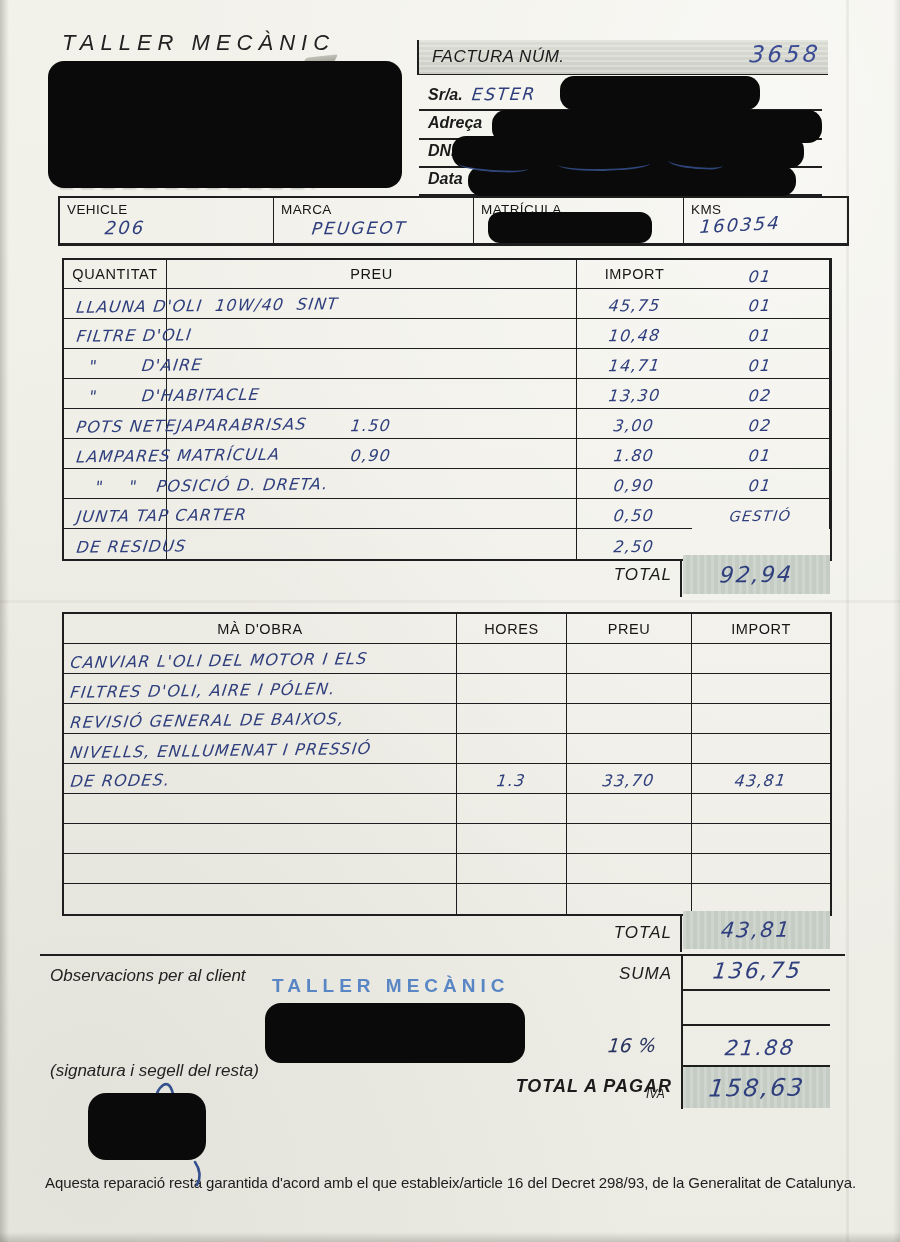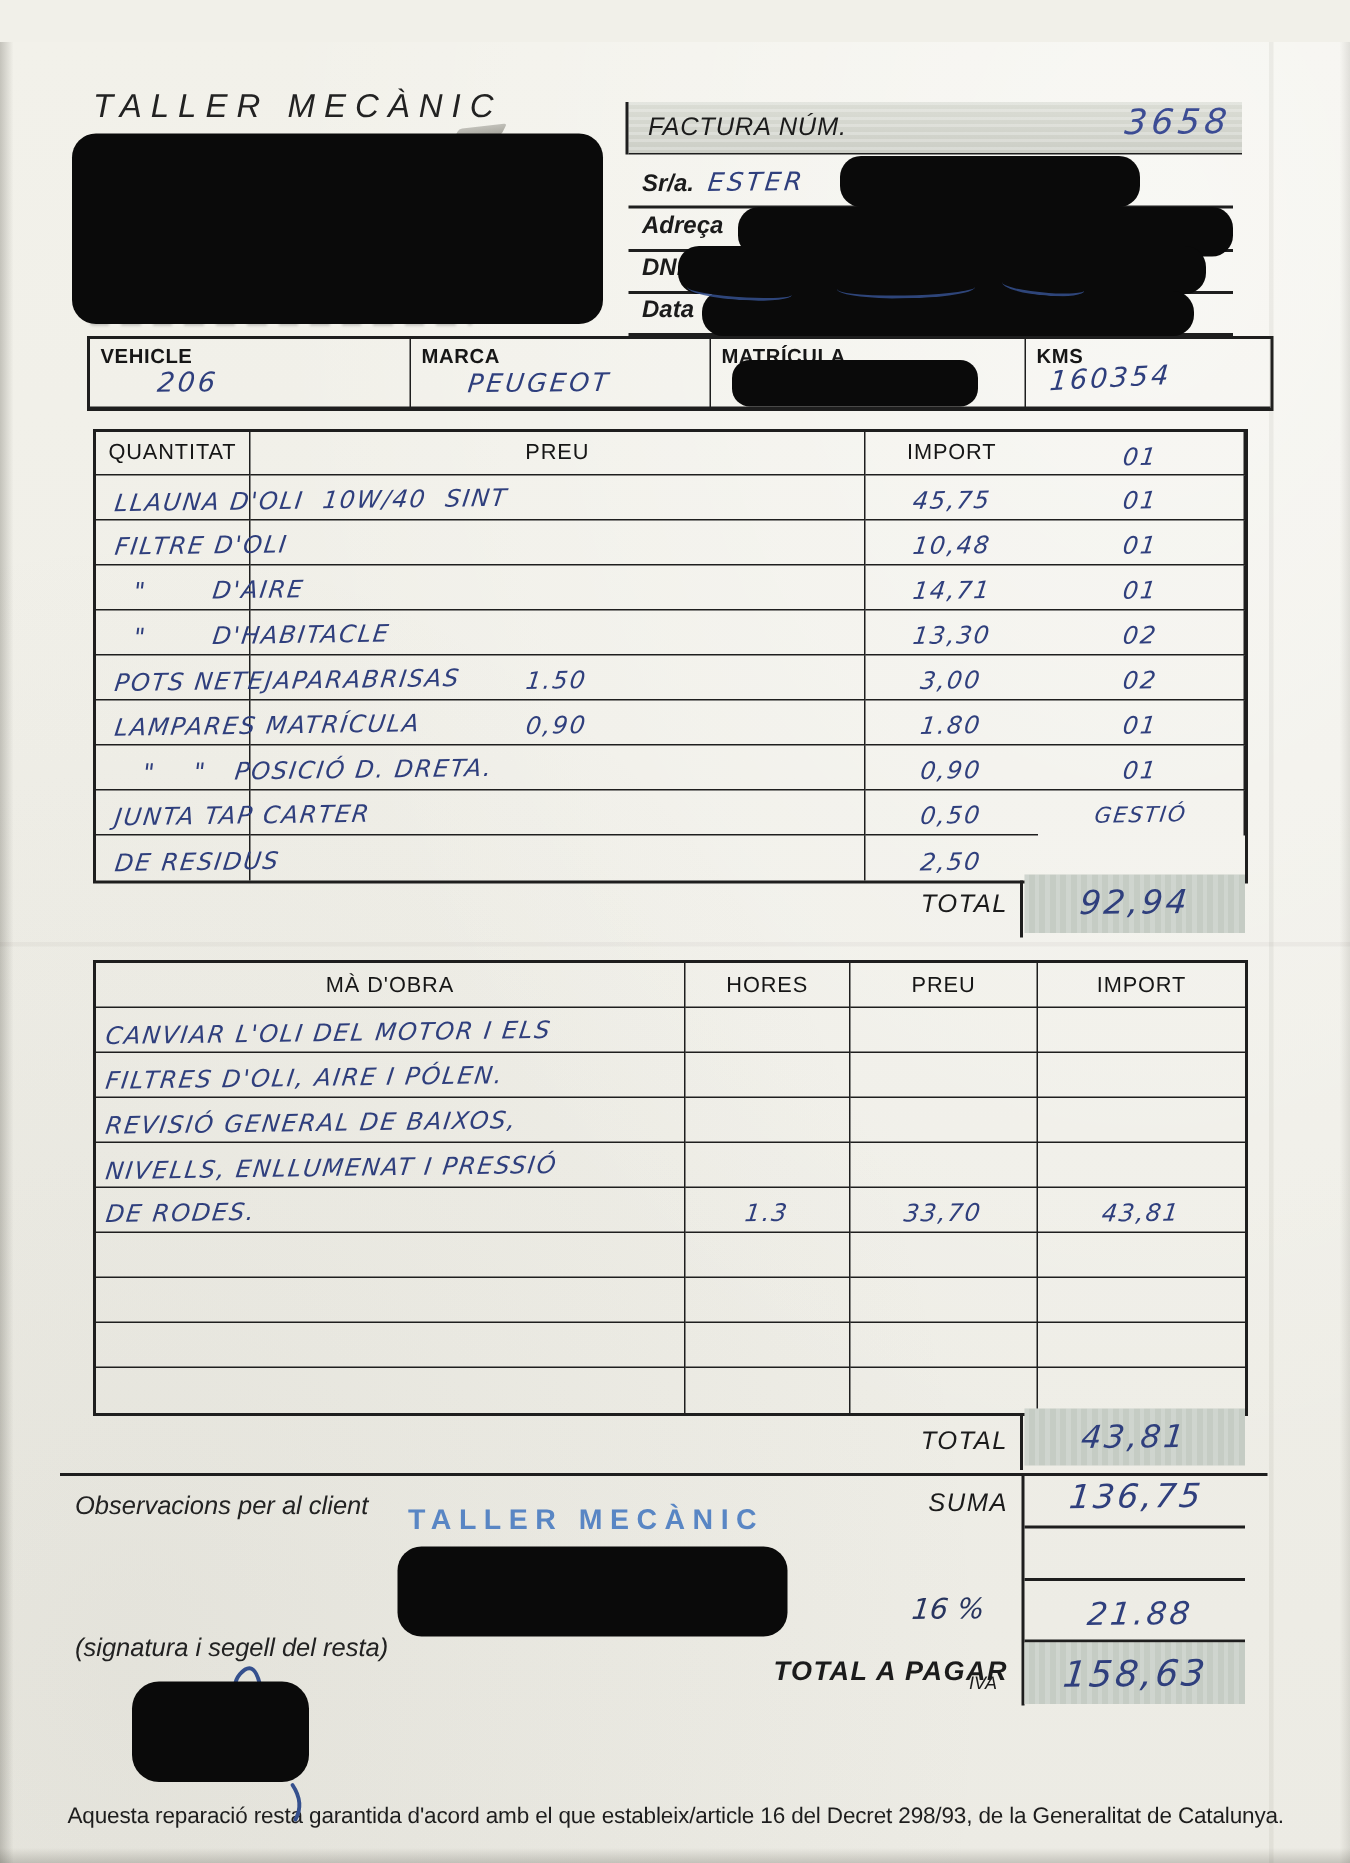--- a/index.html
+++ b/index.html
@@ -7,21 +7,20 @@
     width:900px;height:1242px;position:relative;overflow:hidden;
     font-family:"Liberation Sans",sans-serif;
     background:#f1f0e9;
   }
   .paper{
     position:absolute;inset:0;
     background:
       radial-gradient(ellipse at 85% 10%, rgba(255,255,255,.5), transparent 55%),
       radial-gradient(ellipse at 10% 90%, rgba(120,118,100,.08), transparent 50%),
       linear-gradient(180deg,#f2f1ea 0%,#efeee7 60%,#ecebe4 100%);
-    margin-top: 28px;
   }
   .abs{position:absolute;}
   .hline{position:absolute;background:#1e1e1e;height:1.6px;z-index:2;}
   .vline{position:absolute;background:#1e1e1e;width:1.6px;z-index:2;}
   .redact{position:absolute;background:#0a0a0a;z-index:6;}
   .printed{color:#1b1b1b;}
   .pit{font-style:italic;}
   .hw{
     font-family:"DejaVu Sans",sans-serif;font-style:italic;
     color:#2f3f7d;letter-spacing:1.2px;display:inline-block;
@@ -40,21 +39,21 @@
     border-right:1.6px solid #1e1e1e;border-bottom:1.6px solid #1e1e1e;
     position:relative;display:flex;align-items:center;overflow:visible;
   }
   .cell.lastcol{border-right:none;}
   .cell.lastrow{border-bottom:none;}
   .hcell{justify-content:center;font-size:14.5px;letter-spacing:.6px;color:#161616;}
   .qtycell{justify-content:center;}
   .desccell{padding-left:13px;}
   .numcell{justify-content:center;}
   .desccell .hw,.qtycell .hw,.numcell .hw{white-space:pre;font-size:16px;transform:skewX(-8deg) rotate(-0.8deg) translateY(2px);}
-  .vehlabel{position:absolute;top:4px;left:7px;font-size:13.5px;letter-spacing:.4px;color:#161616;font-weight:bold;}
+  .vehlabel{position:absolute;top:4px;left:7px;font-size:13.5px;letter-spacing:.4px;color:#161616;}
   .totlabel{font-style:italic;font-size:17px;letter-spacing:1px;color:#1b1b1b;text-align:right;}
   .scanshadow{position:absolute;z-index:8;pointer-events:none;}
   .scribble{position:absolute;z-index:7;border-bottom:2.2px solid #35508e;border-radius:0 0 45% 60%;opacity:.85;}
 </style>
 </head>
 <body>
 
 <div class="paper">
 
   <div class="abs printed pit" style="left:62px;top:30px;font-size:22px;letter-spacing:6px;font-weight:500;color:#222;">TALLER MECÀNIC</div>

